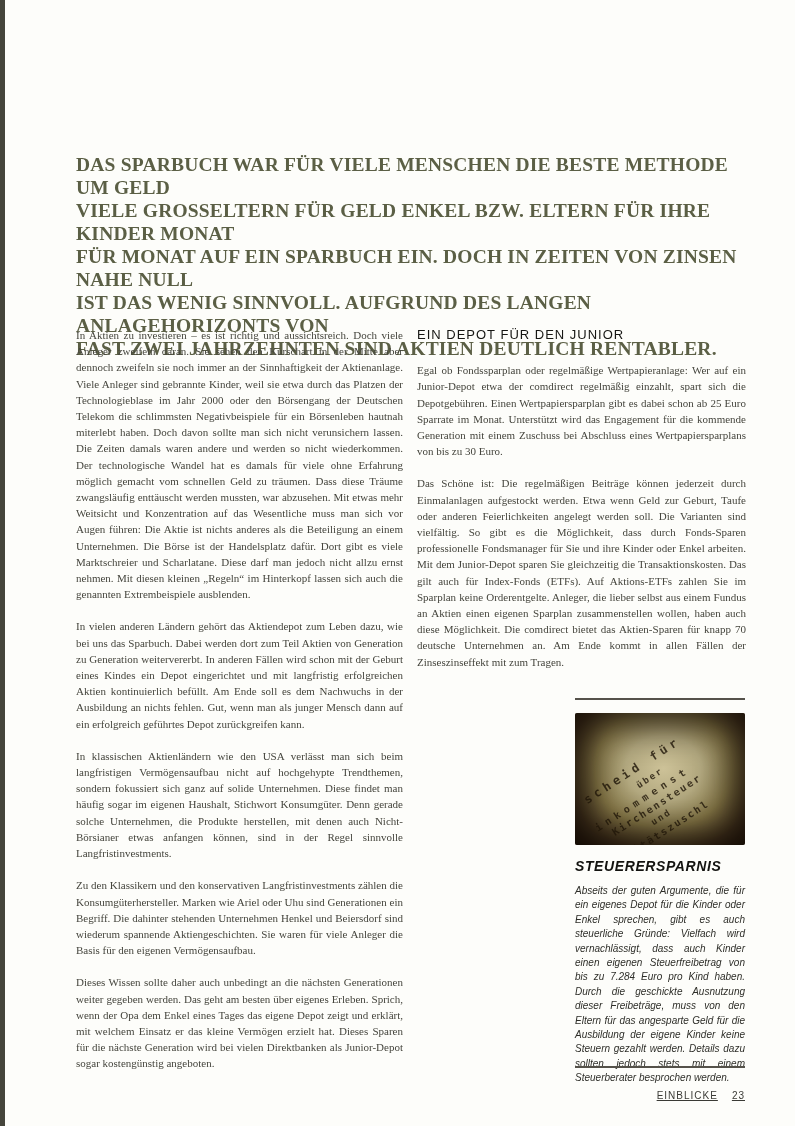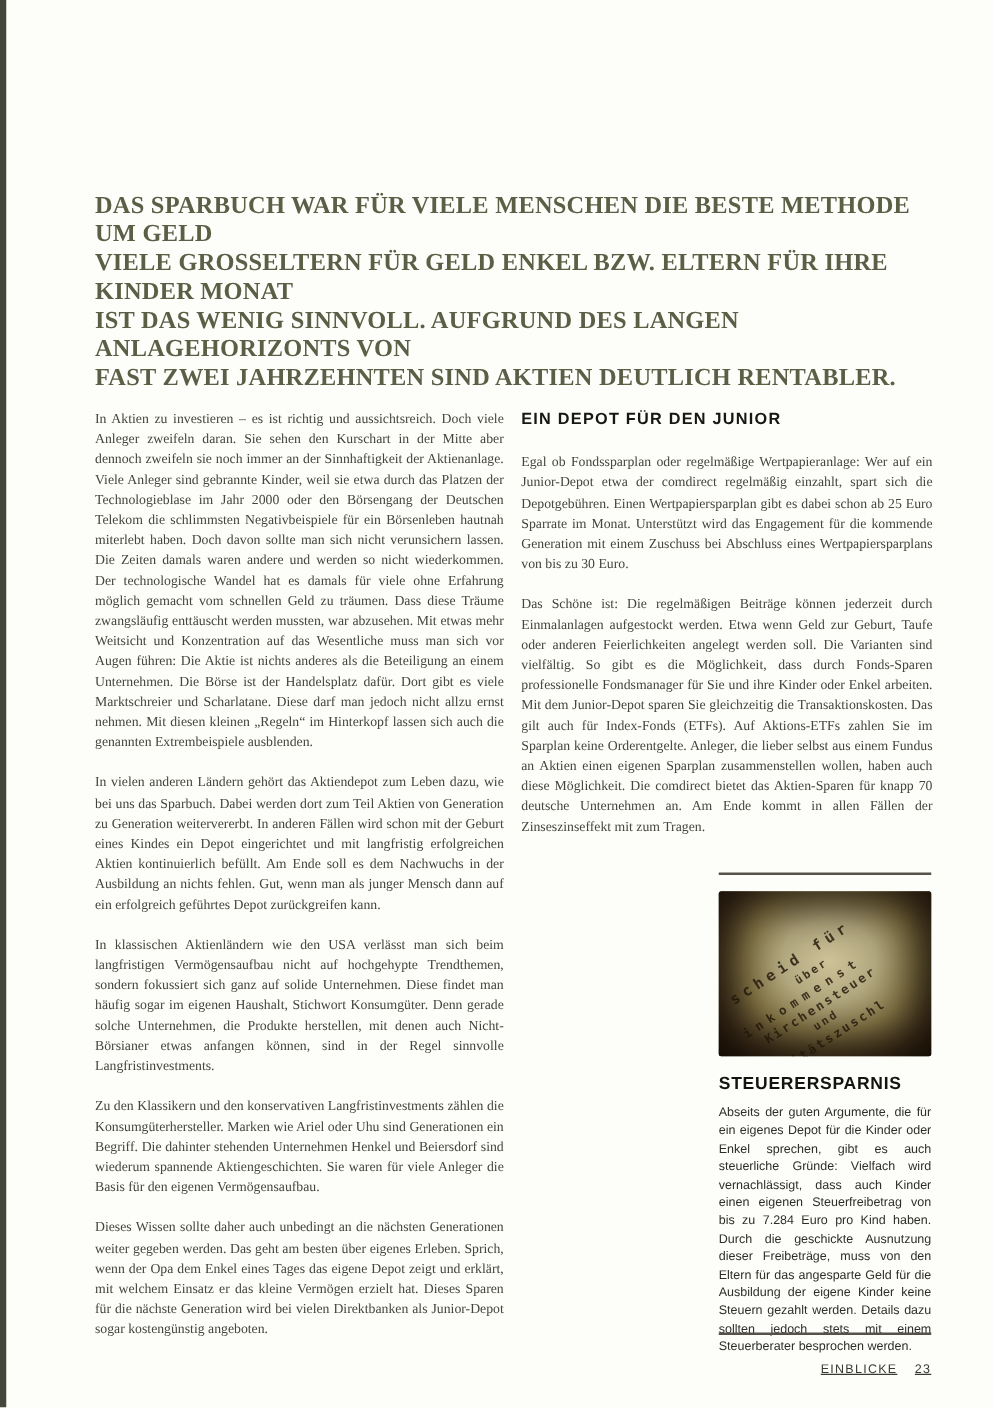--- a/index.html
+++ b/index.html
@@ -11,55 +11,56 @@
     font-family:"Liberation Serif",serif;font-weight:bold;
     font-size:19.5px;line-height:23px;letter-spacing:0.2px;color:#5b5f45;}
   .headline span{display:block;}
 
   .body-text{font-size:11px;line-height:16.2px;color:#45453d;text-align:justify;}
   .body-text p{margin:0 0 16px 0;font-family:Liberation Serif, serif;}
 
   .col-left{position:absolute;left:76px;top:327px;width:327px;}
   .col-right{position:absolute;left:417px;top:327px;width:329px;}
 
-  .section-heading{margin:0 0 19px 0;font-size:13px;font-weight:bold;letter-spacing:1px;color:#161613;}
+  .section-heading{margin:0 0 19px 0;font-size:13px;font-weight:normal;letter-spacing:1px;color:#161613;}
 
   .photo-block{position:absolute;left:575px;top:698px;width:170px;}
   .rule{height:2px;background:#55524a;}
   .photo{margin-top:13px;height:132px;position:relative;overflow:hidden;border-radius:2px;
     background:radial-gradient(ellipse at 52% 42%, #cdc298 0%, #b2a87f 30%, #857747 55%, #4a3a22 78%, #1d1409 100%);
     box-shadow:inset 0 0 34px 12px rgba(18,10,4,0.75);}
   .photo-text{position:absolute;left:-18px;top:34px;width:220px;transform:rotate(-33deg);
     font-family:"DejaVu Sans Mono",monospace;font-weight:bold;color:rgba(32,22,8,0.82);}
   .photo-text div{white-space:nowrap;}
   .pt0{font-size:12px;letter-spacing:4px;margin-left:34px;}
   .pt1{font-size:9px;letter-spacing:2px;margin-left:86px;margin-top:4px;}
   .pt2{font-size:10px;letter-spacing:5px;margin-left:28px;margin-top:3px;}
   .pt3{font-size:10px;letter-spacing:2px;margin-left:40px;margin-top:2px;}
   .pt4{font-size:9px;letter-spacing:2px;margin-left:78px;margin-top:2px;}
   .pt5{font-size:10px;letter-spacing:2px;margin-left:8px;margin-top:3px;}
 
-  .sidebar{position:absolute;left:575px;top:858px;width:170px;}
+  .sidebar{position:absolute;left:575px;top:858px;width:170px;font-style:italic;}
   .sidebar h3{margin:0 0 10px 0;font-size:14px;font-weight:bold;letter-spacing:0.6px;color:#131310;}
   .sidebar p{margin:0;font-size:10px;line-height:14.4px;color:#2e2e29;text-align:justify;}
   .sidebar-rule{position:absolute;left:575px;top:1066px;width:170px;}
 
   .footer{position:absolute;right:50px;top:1090px;font-size:10px;letter-spacing:1px;color:#3a3a35;text-decoration:underline;}
   .footer .pageno{margin-left:14px;}
 </style>
 </head>
 <body>
 
 <div class="page">
 
   <div class="edge-line"></div>
 
   <h1 class="headline">
     <span>DAS SPARBUCH WAR FÜR VIELE MENSCHEN DIE BESTE METHODE UM GELD</span>
     <span>VIELE GROSSELTERN FÜR GELD ENKEL BZW. ELTERN FÜR IHRE KINDER MONAT</span>
+    <span>FÜR MONAT AUF EIN SPARBUCH EIN. DOCH IN ZEITEN VON ZINSEN NAHE NULL</span>
     <span>IST DAS WENIG SINNVOLL. AUFGRUND DES LANGEN ANLAGEHORIZONTS VON</span>
     <span>FAST ZWEI JAHRZEHNTEN SIND AKTIEN DEUTLICH RENTABLER.</span>
   </h1>
 
   <div class="col-left body-text">
     <p>In Aktien zu investieren – es ist richtig und aussichtsreich. Doch viele Anleger zweifeln daran. Sie sehen den Kurschart in der Mitte aber dennoch zweifeln sie noch immer an der Sinnhaftigkeit der Aktienanlage. Viele Anleger sind gebrannte Kinder, weil sie etwa durch das Platzen der Technologieblase im Jahr 2000 oder den Börsengang der Deutschen Telekom die schlimmsten Negativbeispiele für ein Börsenleben hautnah miterlebt haben. Doch davon sollte man sich nicht verunsichern lassen. Die Zeiten damals waren andere und werden so nicht wiederkommen. Der technologische Wandel hat es damals für viele ohne Erfahrung möglich gemacht vom schnellen Geld zu träumen. Dass diese Träume zwangsläufig enttäuscht werden mussten, war abzusehen. Mit etwas mehr Weitsicht und Konzentration auf das Wesentliche muss man sich vor Augen führen: Die Aktie ist nichts anderes als die Beteiligung an einem Unternehmen. Die Börse ist der Handelsplatz dafür. Dort gibt es viele Marktschreier und Scharlatane. Diese darf man jedoch nicht allzu ernst nehmen. Mit diesen kleinen „Regeln“ im Hinterkopf lassen sich auch die genannten Extrembeispiele ausblenden.</p>
     <p>In vielen anderen Ländern gehört das Aktiendepot zum Leben dazu, wie bei uns das Sparbuch. Dabei werden dort zum Teil Aktien von Generation zu Generation weitervererbt. In anderen Fällen wird schon mit der Geburt eines Kindes ein Depot eingerichtet und mit langfristig erfolgreichen Aktien kontinuierlich befüllt. Am Ende soll es dem Nachwuchs in der Ausbildung an nichts fehlen. Gut, wenn man als junger Mensch dann auf ein erfolgreich geführtes Depot zurückgreifen kann.</p>
     <p>In klassischen Aktienländern wie den USA verlässt man sich beim langfristigen Vermögensaufbau nicht auf hochgehypte Trendthemen, sondern fokussiert sich ganz auf solide Unternehmen. Diese findet man häufig sogar im eigenen Haushalt, Stichwort Konsumgüter. Denn gerade solche Unternehmen, die Produkte herstellen, mit denen auch Nicht-Börsianer etwas anfangen können, sind in der Regel sinnvolle Langfristinvestments.</p>
     <p>Zu den Klassikern und den konservativen Langfristinvestments zählen die Konsumgüterhersteller. Marken wie Ariel oder Uhu sind Generationen ein Begriff. Die dahinter stehenden Unternehmen Henkel und Beiersdorf sind wiederum spannende Aktiengeschichten. Sie waren für viele Anleger die Basis für den eigenen Vermögensaufbau.</p>
     <p>Dieses Wissen sollte daher auch unbedingt an die nächsten Generationen weiter gegeben werden. Das geht am besten über eigenes Erleben. Sprich, wenn der Opa dem Enkel eines Tages das eigene Depot zeigt und erklärt, mit welchem Einsatz er das kleine Vermögen erzielt hat. Dieses Sparen für die nächste Generation wird bei vielen Direktbanken als Junior-Depot sogar kostengünstig angeboten.</p>

